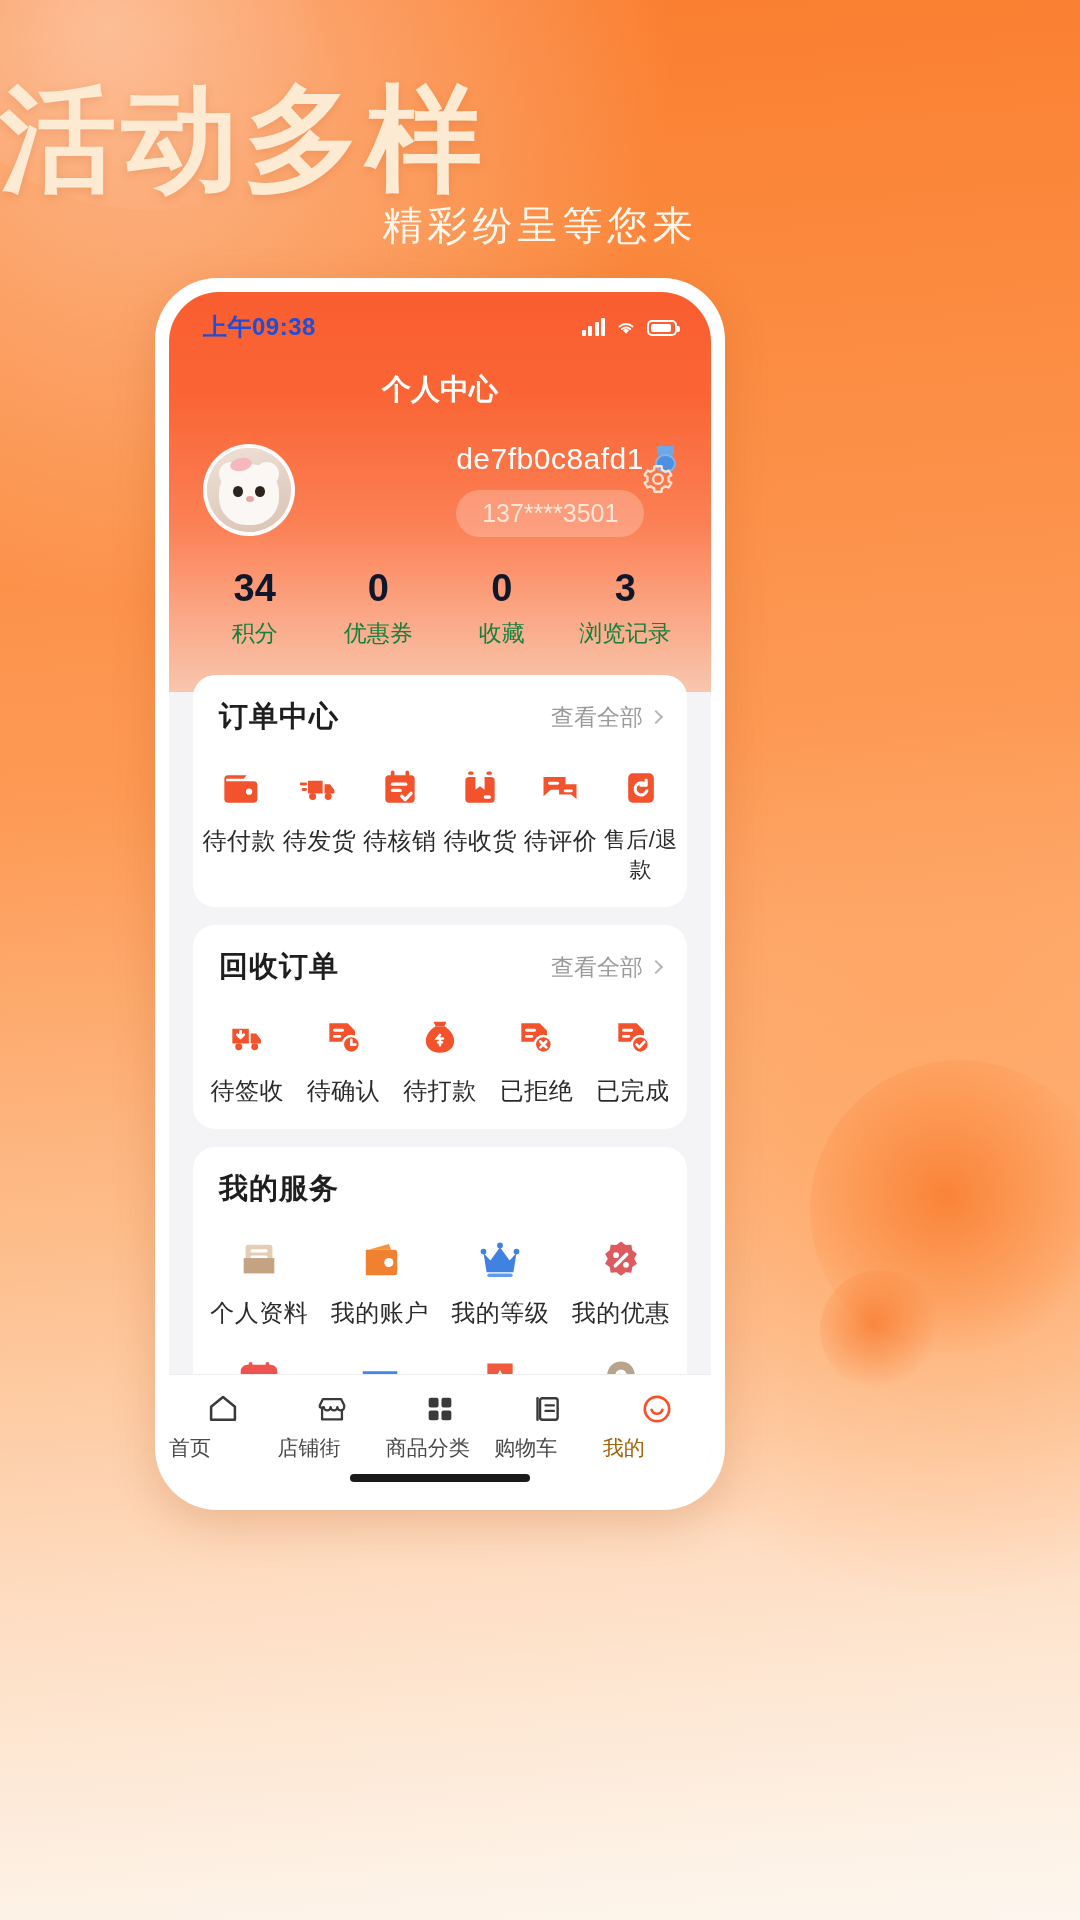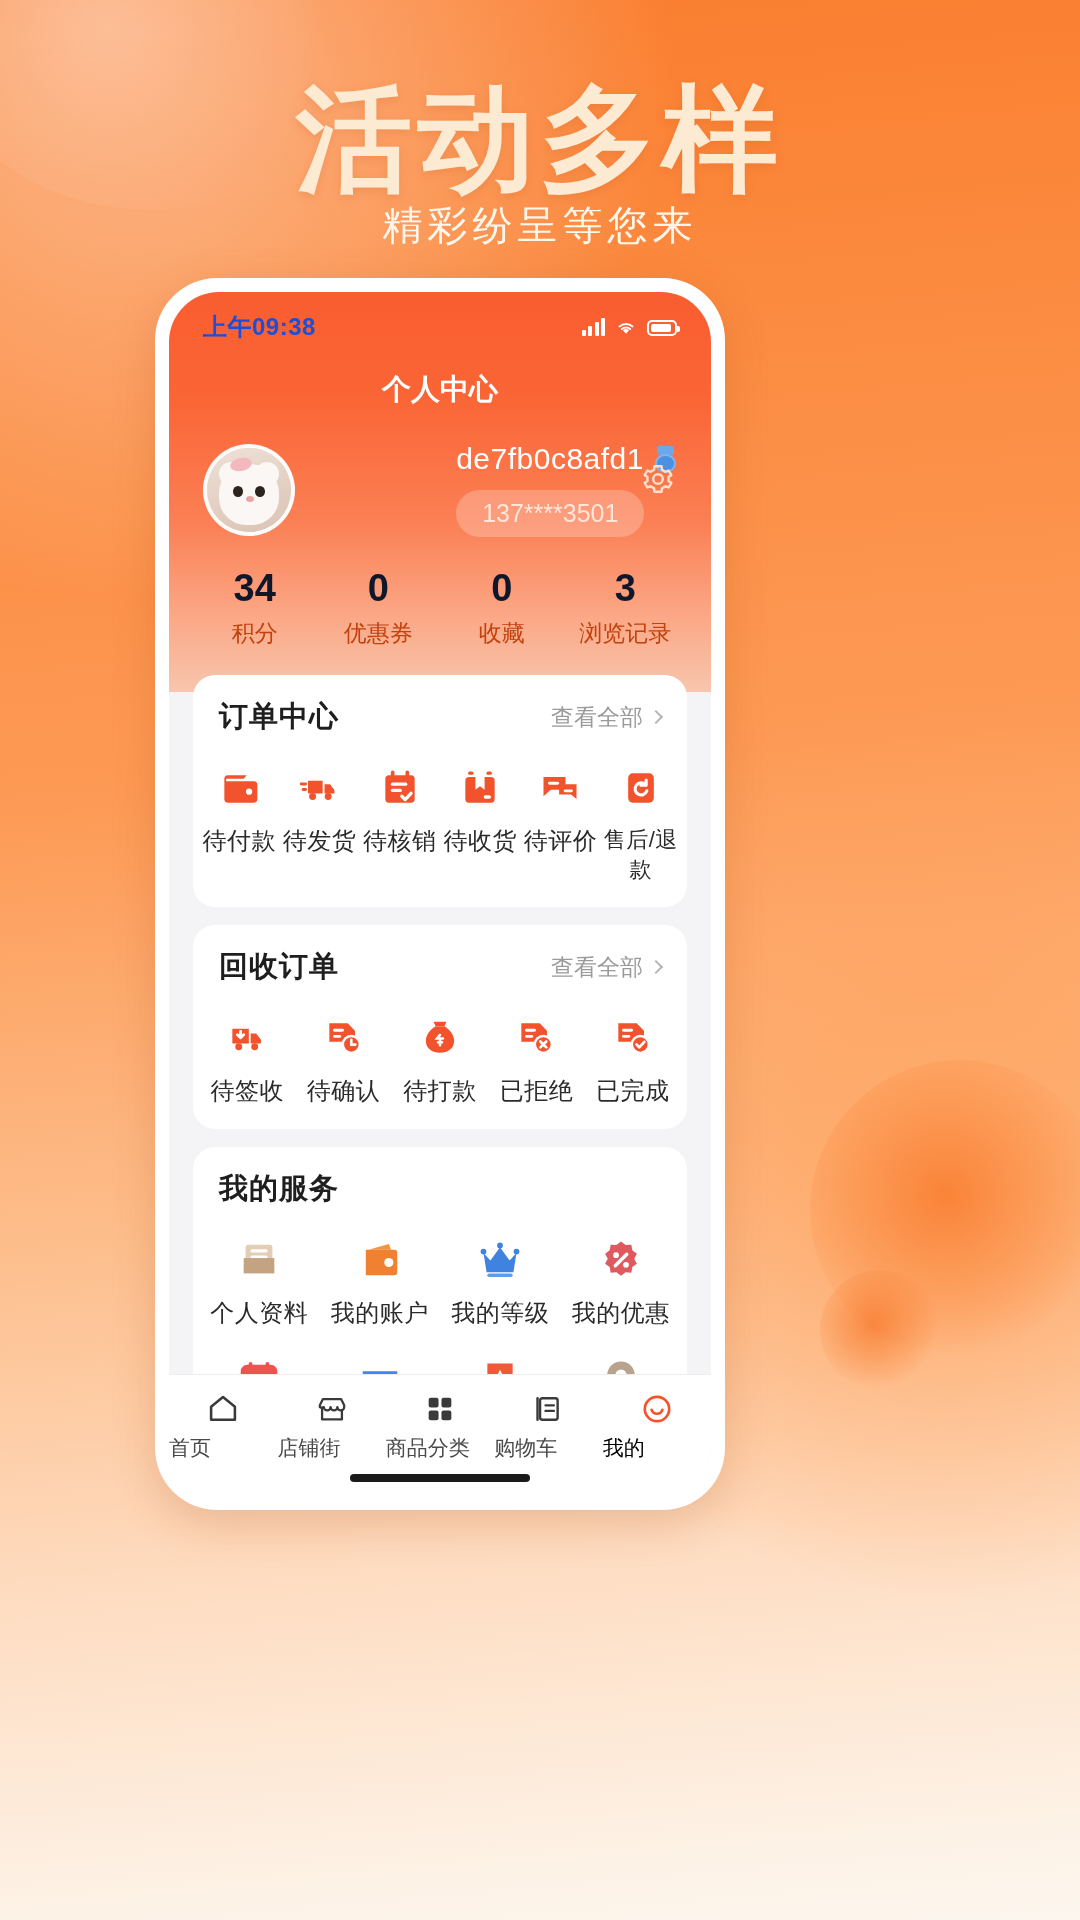--- a/index.html
+++ b/index.html
@@ -31,21 +31,20 @@
   }
   #promo-blob-3 {
     position:absolute; right:140px; top:1270px; width:120px; height:120px;
     border-radius:50%;
     background:radial-gradient(circle at 45% 45%, rgba(248,120,42,0.75), rgba(248,120,42,0) 70%);
   }
 
   
   .promo-title {
     position:absolute; top:62px; left:0; width:100%;
-    text-align:center;
     font-size:116px; font-weight:bold; letter-spacing:6px;
     color:#fdead2;
     text-shadow:0 3px 10px rgba(190,80,20,0.18);
   }
   .promo-sub {
     position:absolute; top:198px; left:0; width:100%;
     text-align:center;
     font-size:40px; letter-spacing:5px; color:#fff6ec;
   }
 
@@ -171,21 +170,21 @@
     width:34px; height:34px;
   }
 
   
   .stats {
     position:relative;
     display:flex; padding:30px 24px 26px 24px;
   }
   .stat { flex:1; text-align:center; }
   .stat-num { color:#0f172a; font-size:38px; font-weight:bold; }
-  .stat-label { color:#c2410c; font-size:23px; margin-top:8px; }
+  .stat-label { color:#15803d; font-size:23px; margin-top:8px; }
 
   
   .card {
     position:relative;
     margin:0 24px 18px 24px;
     background:#fff;
     border-radius:22px;
     padding:22px 0 22px 0;
   }
   .card-head {
@@ -211,21 +210,21 @@
     position:absolute; left:0; bottom:0; width:100%;
     height:122px;
     background:#fff;
     display:flex; align-items:flex-start;
     padding-top:14px;
     border-top:1px solid #ededed;
   }
   .tab { flex:1; text-align:left; }
   .tab-ic { height:40px; display:flex; align-items:center; justify-content:center; }
   .tab-label { font-size:21px; color:#4a4a4a; margin-top:5px; }
-  .tab.active .tab-label { color:#000000; }
+  .tab.active .tab-label { color:#a16207; }
   #home-bar {
     position:absolute; left:50%; transform:translateX(-50%);
     bottom:14px; width:180px; height:8px; border-radius:4px; background:#1a1a1a;
   }
 </style>
 </head>
 <body>
 
 <div id="promo-bg">
   <div id="promo-blob-1"></div>

